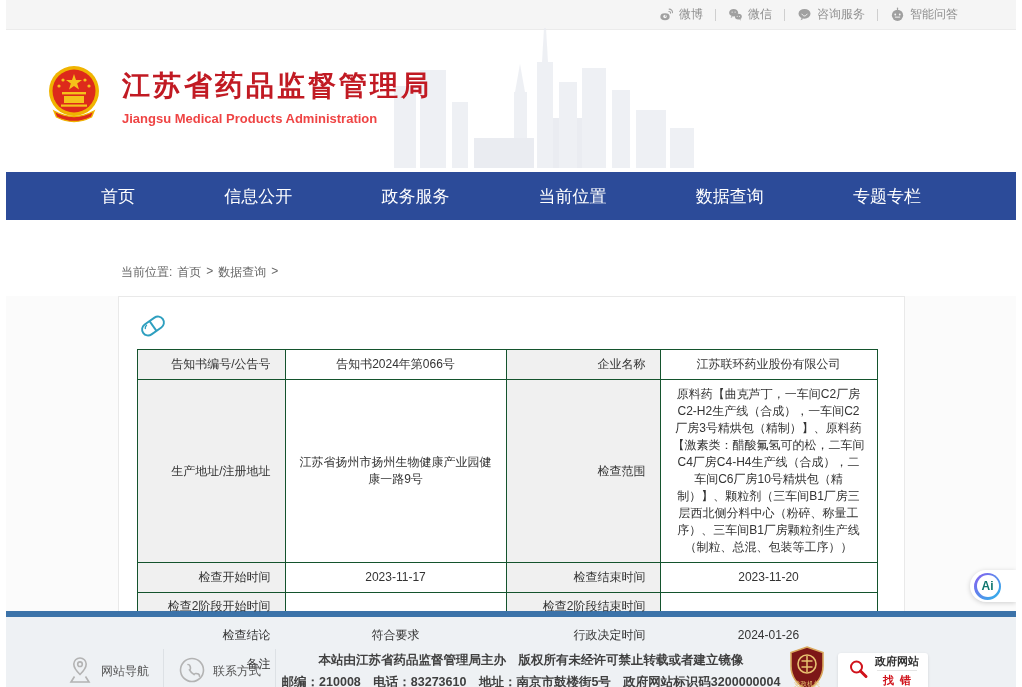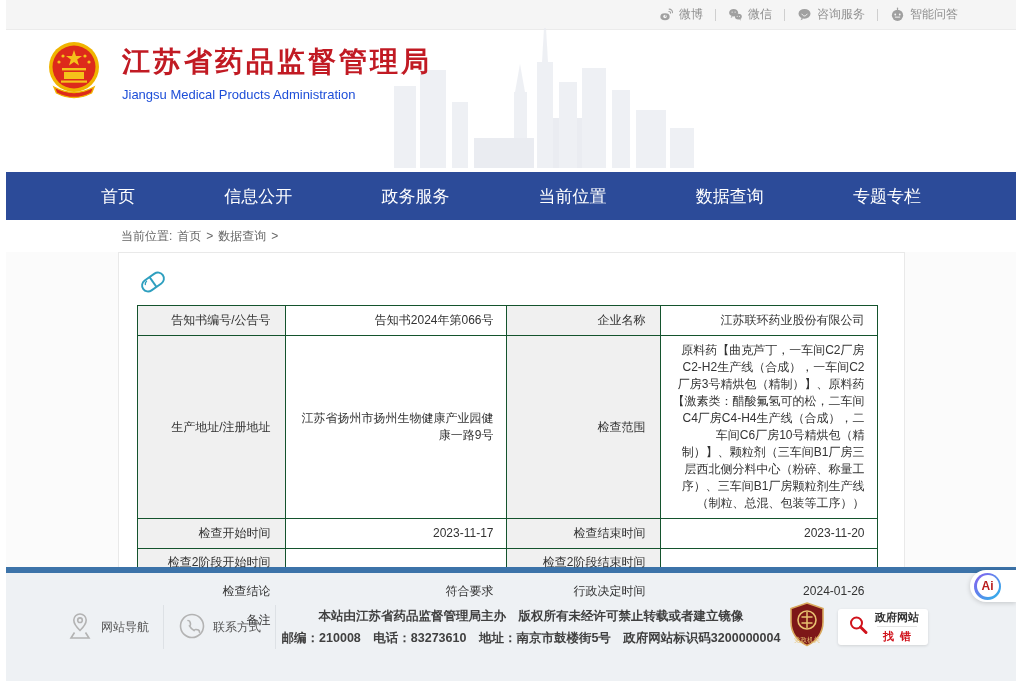--- a/index.html
+++ b/index.html
@@ -9,44 +9,44 @@
   
   .topbar { height:30px; background:#f5f5f5; border-bottom:1px solid #ebebeb;
             display:flex; justify-content:flex-end; align-items:center; padding-right:58px; }
   .topbar-item { display:flex; align-items:center; gap:5px; color:#8f8f8f; font-size:12px; cursor:pointer; }
   .topbar-sep { width:1px; height:12px; background:#cfcfcf; margin:0 12px; }
   .topbar-item svg { display:block; }
 
   
   .header { position:relative; height:142px; background:#fff; }
   .skyline { position:absolute; left:388px; bottom:0; opacity:.75; }
-  .brand { position:absolute; left:40px; top:10px; display:flex; align-items:center; gap:20px; }
+  .brand { position:absolute; left:40px; top:34px; display:flex; align-items:center; gap:20px; }
   .brand-text .title { color:#c11a23; font-size:28px; font-weight:bold; letter-spacing:3px; }
-  .brand-text .subtitle { color:#1d4ed8; font-size:13px; font-weight:normal; margin-top:6px; }
+  .brand-text .subtitle { color:#ef4444; font-size:13px; font-weight:bold; margin-top:6px; }
 
   
   .nav { height:48px; background:#2c4b99; display:flex; align-items:center;
          justify-content:space-between; padding:0 95px; }
   .nav-item { color:#fff; font-size:17px; cursor:pointer; white-space:nowrap; }
 
   
-  .breadcrumb { height:32px; display:flex; align-items:center; padding-left:115px;
-                font-size:12px; color:#666; gap:5px; background:#fff; }
+  .breadcrumb { height:32px; display:flex; padding-left:115px;
+                font-size:12px; color:#666; gap:5px; background:#fff;margin-top:44px; }
   .breadcrumb a { color:#666; text-decoration:none; cursor:pointer; }
 
   
   .main { height:315px; background:#fbfbfb; }
   .panel { width:787px; margin:0 auto; min-height:308px; background:#fff;
            border:1px solid #e9e9e9; padding:10px 22px 12px 18px; }
   .capsule-wrap { height:42px; display:flex; align-items:center; }
 
   table.detail-table { border-collapse:collapse; width:740px; table-layout:fixed; font-size:12px; color:#333; }
   table.detail-table td { border:1px solid #14532d; }
   td.lbl { background:#f0f0f0; text-align:right; padding-right:14px; vertical-align:middle; }
-  td.val { background:#fff; text-align:right; padding:6px 12px; vertical-align:middle; line-height:17px; }
+  td.val { background:#fff; text-align:center; padding:6px 12px; vertical-align:middle; line-height:17px; }
   tr.r1 td { height:30px; }
   tr.r2 td { height:110px; }
   tr.rs td { height:28px; }
 
   
   .blue-line { height:6px; background:#3c73a9; }
 
   
   .footer { height:108px; background:#eef1f4; display:flex; align-items:center; }
   .footer-links { display:flex; align-items:center; margin-left:46px; }
@@ -63,21 +63,21 @@
                    border-top:1px solid #e5e5e5; margin-top:2px; padding-top:2px; text-indent:6px; }
 
   
   .ai-fab { position:absolute; right:0; top:570px; width:46px; height:32px; background:#fff;
             border-radius:16px 0 0 16px; box-shadow:0 1px 5px rgba(0,0,0,.18);
             display:flex; align-items:center; padding-left:4px; cursor:pointer; z-index:5; }
   .ai-ring { width:27px; height:27px; border-radius:50%;
              background:linear-gradient(135deg,#8a5cf0,#2ab7e8); display:flex; align-items:center; justify-content:center; }
   .ai-core { width:22px; height:22px; border-radius:50%; background:#fff;
              display:flex; align-items:center; justify-content:center;
-             font-size:12px; font-weight:bold; color:#b91c1c; }
+             font-size:12px; font-weight:bold; color:#0f766e; }
 </style>
 </head>
 <body>
 
 <div class="page">
 
   <div class="topbar">
     <div class="topbar-item">
       <span>
         <svg width="15" height="15" viewBox="0 0 20 20">

